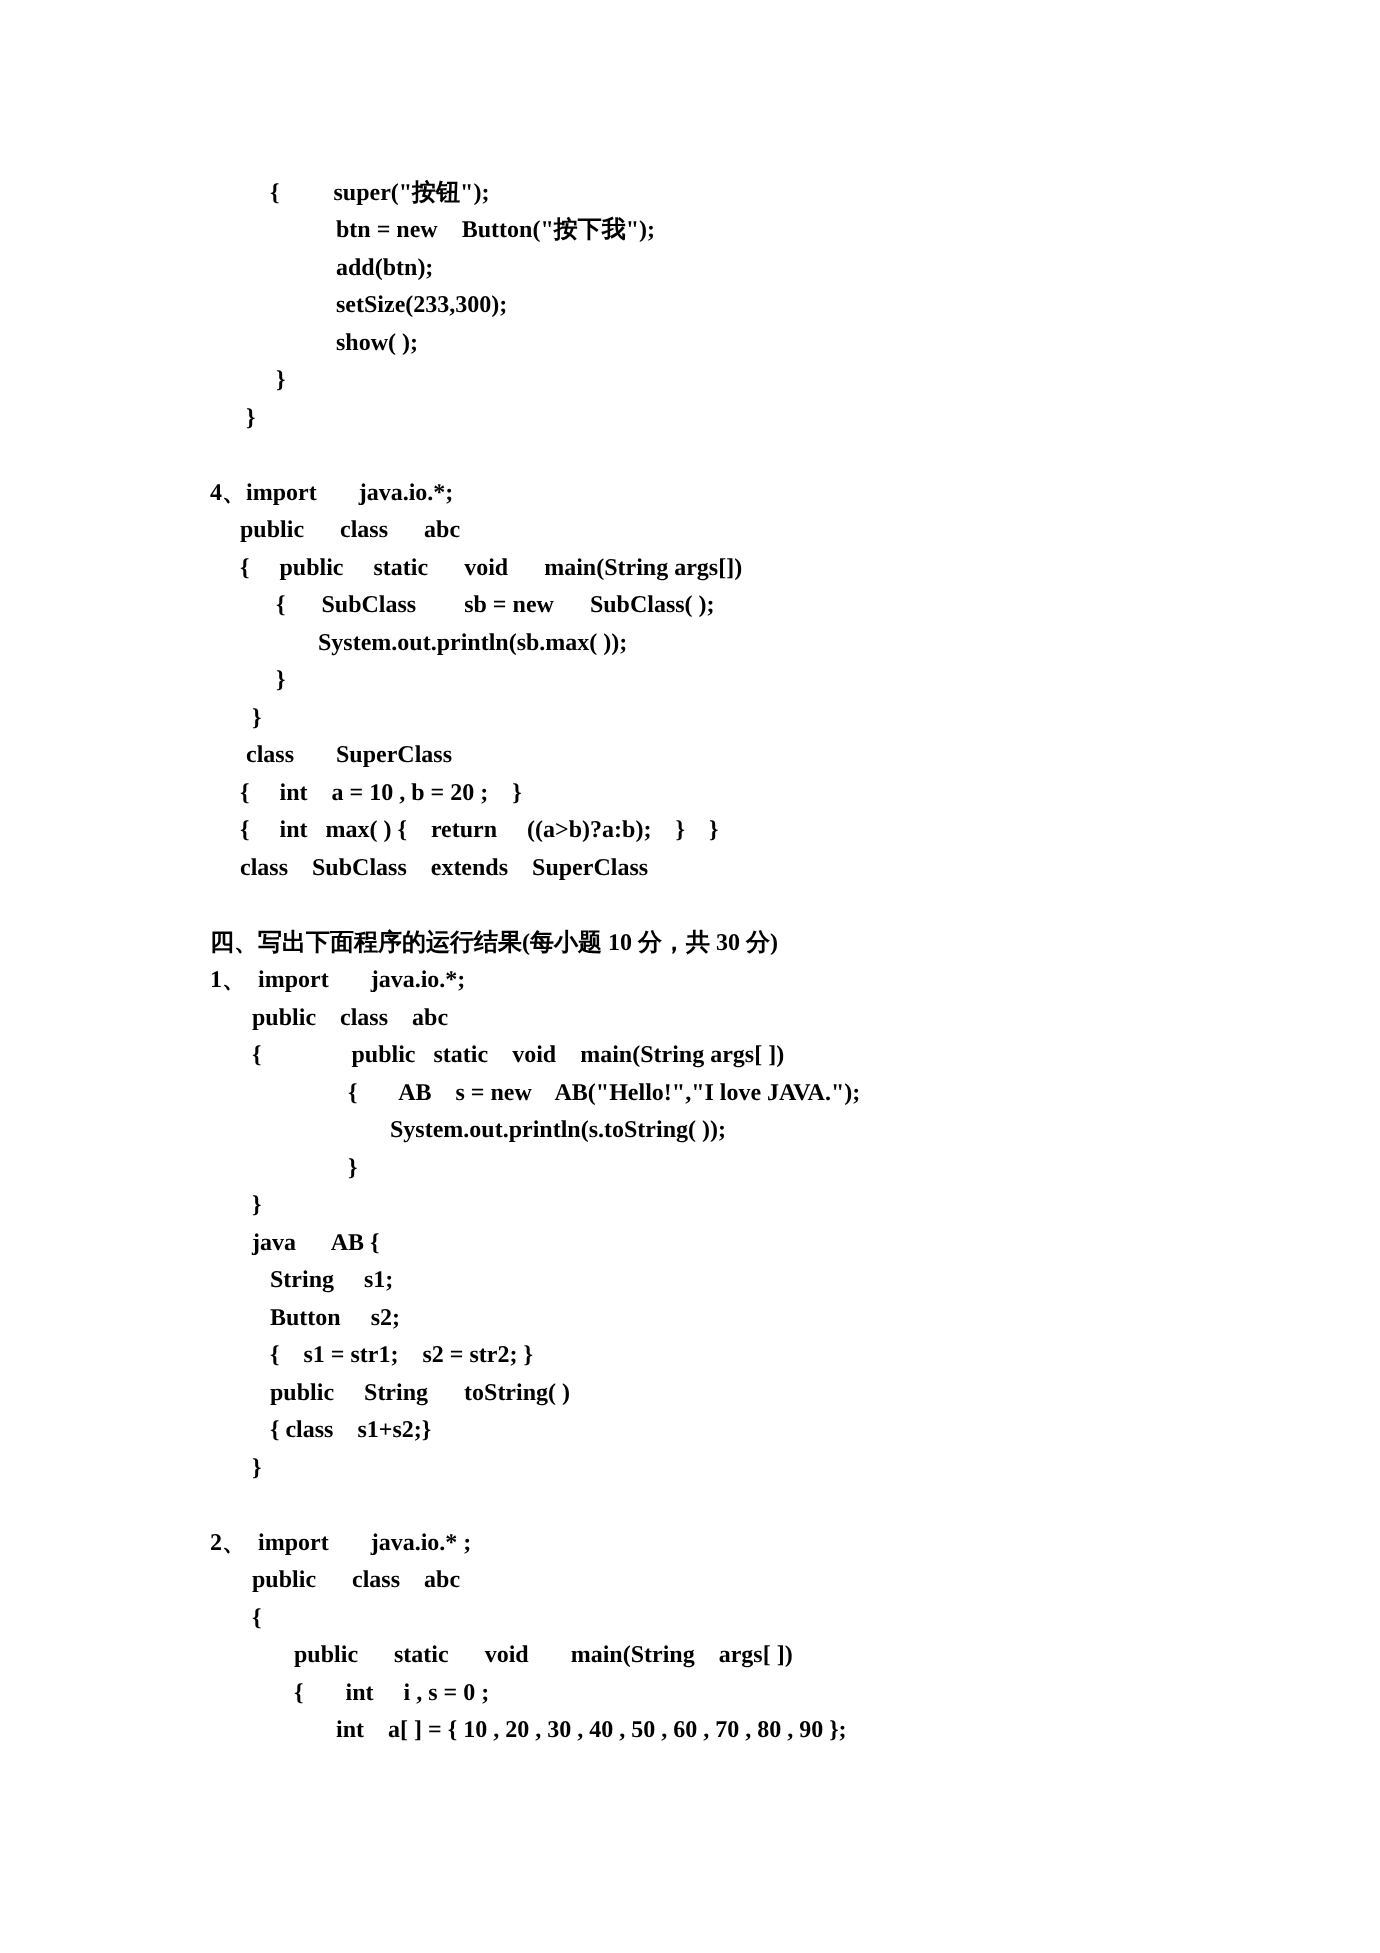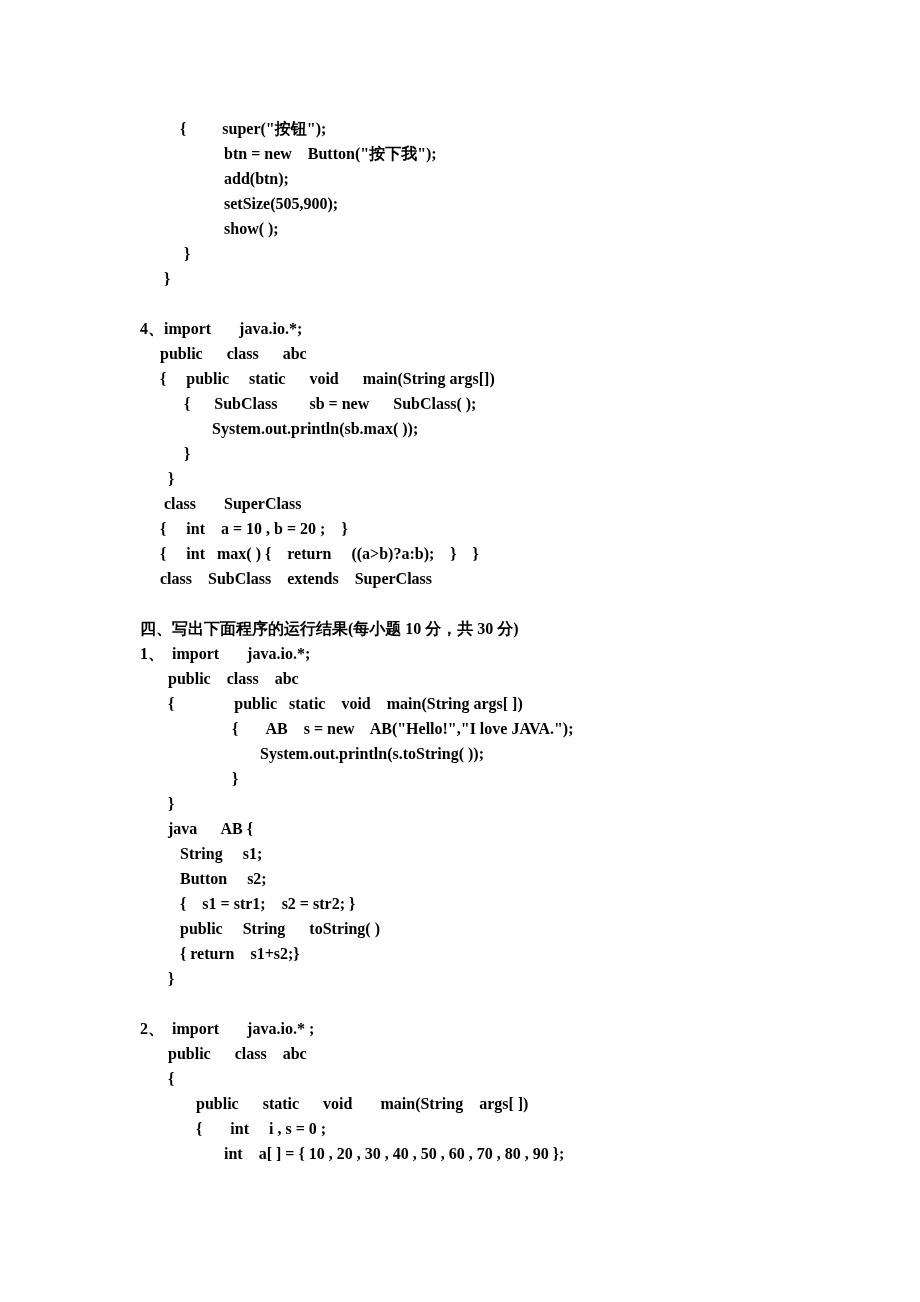--- a/index.html
+++ b/index.html
@@ -17,21 +17,21 @@
 .line{white-space:pre;}
 .bold{font-weight:bold;}
 </style>
 </head>
 <body>
 
 <div class="page" id="page">
     <div class="line bold">          {         super("按钮");</div>
     <div class="line bold">                     btn = new    Button("按下我");</div>
     <div class="line bold">                     add(btn);</div>
-    <div class="line bold">                     setSize(505,900);</div>
+    <div class="line bold">                     setSize(233,300);</div>
     <div class="line bold">                     show( );</div>
     <div class="line bold">           }</div>
     <div class="line bold">      }</div>
     <div class="line">&nbsp;</div>
     <div class="line bold">4、import       java.io.*;</div>
     <div class="line bold">     public      class      abc</div>
     <div class="line bold">     {     public     static      void      main(String args[])</div>
     <div class="line bold">           {      SubClass        sb = new      SubClass( );</div>
     <div class="line bold">                  System.out.println(sb.max( ));</div>
     <div class="line bold">           }</div>
@@ -47,21 +47,21 @@
     <div class="line bold">       {               public   static    void    main(String args[ ])</div>
     <div class="line bold">                       {       AB    s = new    AB("Hello!","I love JAVA.");</div>
     <div class="line bold">                              System.out.println(s.toString( ));</div>
     <div class="line bold">                       }</div>
     <div class="line bold">       }</div>
     <div class="line bold">       java      AB {</div>
     <div class="line bold">          String     s1;</div>
     <div class="line bold">          Button     s2;</div>
     <div class="line bold">          {    s1 = str1;    s2 = str2; }</div>
     <div class="line bold">          public     String      toString( )</div>
-    <div class="line bold">          { return    s1+s2;}</div>
+    <div class="line bold">          { class    s1+s2;}</div>
     <div class="line bold">       }</div>
     <div class="line">&nbsp;</div>
     <div class="line bold">2、  import       java.io.* ;</div>
     <div class="line bold">       public      class    abc</div>
     <div class="line bold">       {</div>
     <div class="line bold">              public      static      void       main(String    args[ ])</div>
     <div class="line bold">              {       int     i , s = 0 ;</div>
     <div class="line bold">                     int    a[ ] = { 10 , 20 , 30 , 40 , 50 , 60 , 70 , 80 , 90 };</div>
   </div>
 

